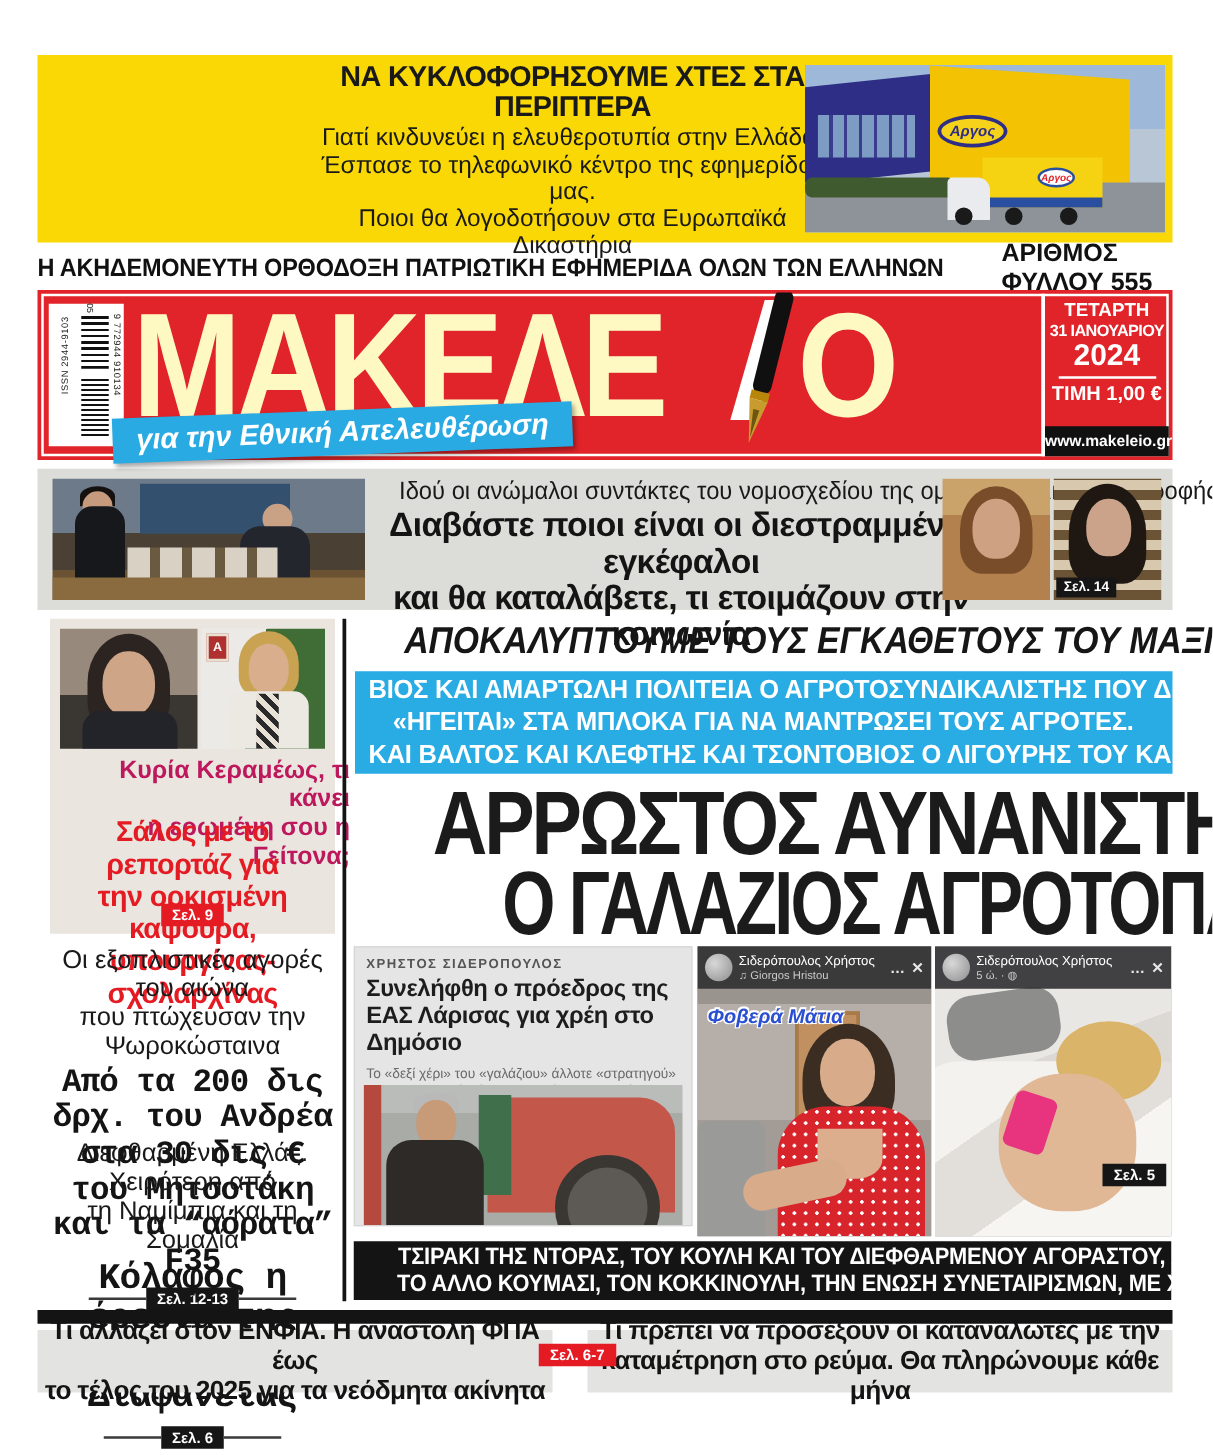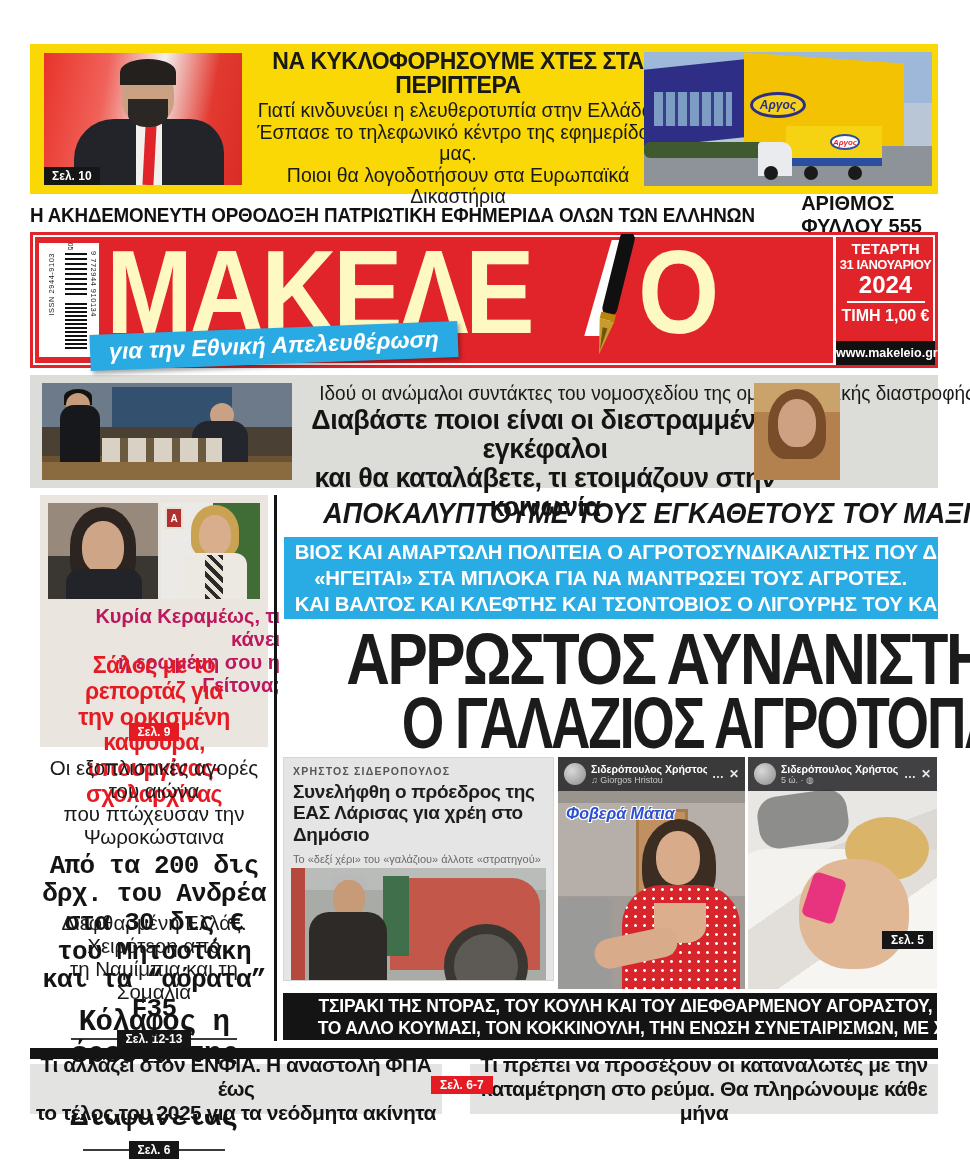--- a/index.html
+++ b/index.html
@@ -132,21 +132,21 @@
   .tr-man-head { position:absolute; left:42px; top:12px; width:32px; height:38px; border-radius:46%; background:#c79a78; }
   .tr-man-hair { position:absolute; left:40px; top:6px; width:36px; height:16px; border-radius:50% 50% 0 0; background:#b9b9b9; }
   .tr-red-left { position:absolute; left:0; top:0; width:14px; height:100%; background:#b5493d; }
 
   .fb { position:absolute; top:757px; height:232px; overflow:hidden; background:#777; }
   .fb1 { left:558px; width:187px; }
   .fb2 { left:748px; width:189px; }
   .fb-head { position:absolute; left:0; top:0; width:100%; height:34px; background:rgba(50,50,52,0.92); z-index:5; display:flex; align-items:center; padding:0 6px; gap:5px; }
   .fb-av { width:22px; height:22px; border-radius:50%; background:radial-gradient(circle at 35% 35%, #d8d8d8, #8c8c8c); flex:0 0 auto; }
   .fb-names { flex:1 1 auto; overflow:hidden; }
-  .fb-name { color:#fff; font-size:10.5px; font-weight:bold; white-space:nowrap; }
+  .fb-name { color:#fff; font-size:10.5px; font-weight:normal; white-space:nowrap; }
   .fb-meta { color:#c9c9c9; font-size:9px; white-space:nowrap; }
   .fb-ic { color:#e8e8e8; font-size:12px; font-weight:bold; flex:0 0 auto; }
   .fb1-img { position:absolute; inset:0; background:linear-gradient(#9a948f 0 20%, #b5aea9 20% 60%, #a39c96 60% 100%); }
   .fb1-door { position:absolute; left:78px; top:52px; width:52px; height:110px; background:#c09060; border:3px solid #a87a48; }
   .fb1-bed { position:absolute; left:0px; bottom:0px; width:54px; height:92px; background:#9a9a98; border-radius:8px 8px 0 0; }
   .fb1-hair { position:absolute; left:84px; top:62px; width:74px; height:90px; border-radius:50% 50% 40% 40%; background:#3c2d22; }
   .fb1-face { position:absolute; left:98px; top:74px; width:44px; height:54px; border-radius:48%; background:#d8ab8b; }
   .fb1-dress { position:absolute; left:64px; top:128px; width:118px; height:104px; border-radius:40px 40px 0 0;
       background:radial-gradient(#fff 1.2px, transparent 1.6px) 0 0/9px 9px, #d8252c; }
   .fb1-skin { position:absolute; left:96px; top:146px; width:52px; height:40px; border-radius:0 0 40% 40%; background:#dcae8e; }
@@ -170,29 +170,20 @@
   .b-right { left:470px; width:468px; }
   .b-box .bt { font-size:21px; font-weight:bold; text-align:center; line-height:1.14; letter-spacing:-0.5px; color:#141414; }
   .b-badge { left:431px; top:1075px; z-index:3; }
 </style>
 </head>
 <body>
 
 <div id="page">
 
   <div class="abs yellow-banner">
-    <div class="abs yb-photo-left">
-      <div class="man-body"></div>
-      <div class="man-shirt"></div>
-      <div class="man-tie"></div>
-      <div class="man-head"></div>
-      <div class="man-hair"></div>
-      <div class="man-beard"></div>
-      <div class="yb-caption">Σελ. 10</div>
-    </div>
     <div class="abs yb-text fit">
       <div class="yb-h2">ΝΑ ΚΥΚΛΟΦΟΡΗΣΟΥΜΕ ΧΤΕΣ ΣΤΑ ΠΕΡΙΠΤΕΡΑ</div>
       <div class="yb-sub prelines">Γιατί κινδυνεύει η ελευθεροτυπία στην Ελλάδα.
 Έσπασε το τηλεφωνικό κέντρο της εφημερίδος μας.
 Ποιοι θα λογοδοτήσουν στα Ευρωπαϊκά Δικαστήρια</div>
     </div>
     <div class="abs yb-photo-right">
       <div class="bldg-blue"></div>
       <div class="bldg-win"></div>
       <div class="bldg-yellow"></div>
@@ -264,20 +255,25 @@
     <div class="gs-text fit">
       <div class="gs-kicker"><span class="sx" style="transform:scaleX(0.95);">Ιδού οι ανώμαλοι συντάκτες του νομοσχεδίου της ομοφυλοφιλικής διαστροφής</span></div>
       <div class="gs-head prelines">Διαβάστε ποιοι είναι οι διεστραμμένοι εγκέφαλοι
 και θα καταλάβετε, τι ετοιμάζουν στην κοινωνία</div>
     </div>
     <div class="gs-right">
       <div class="gs-w gs-w1">
         <div class="hair" style="left:14px;top:6px;width:58px;height:70px;background:#7a4d2a;"></div>
         <div class="face" style="left:24px;top:16px;width:38px;height:48px;"></div>
       </div>
+      <div class="gs-w gs-w2">
+        <div class="hair" style="left:12px;top:4px;width:62px;height:80px;background:#1f1812;"></div>
+        <div class="face" style="left:26px;top:16px;width:36px;height:46px;background:#caa38a;"></div>
+        <div class="gs-badge">Σελ. 14</div>
+      </div>
     </div>
   </div>
 
   <div class="abs block-a">
     <div class="pa1">
       <div class="hair" style="left:22px;top:4px;width:66px;height:78px;background:#2c2420;"></div>
       <div class="face" style="left:34px;top:18px;width:42px;height:52px;background:#cfa588;"></div>
       <div style="position:absolute;left:18px;top:66px;width:76px;height:30px;background:#23232a;border-radius:14px 14px 0 0;"></div>
     </div>
     <div class="pa2">

